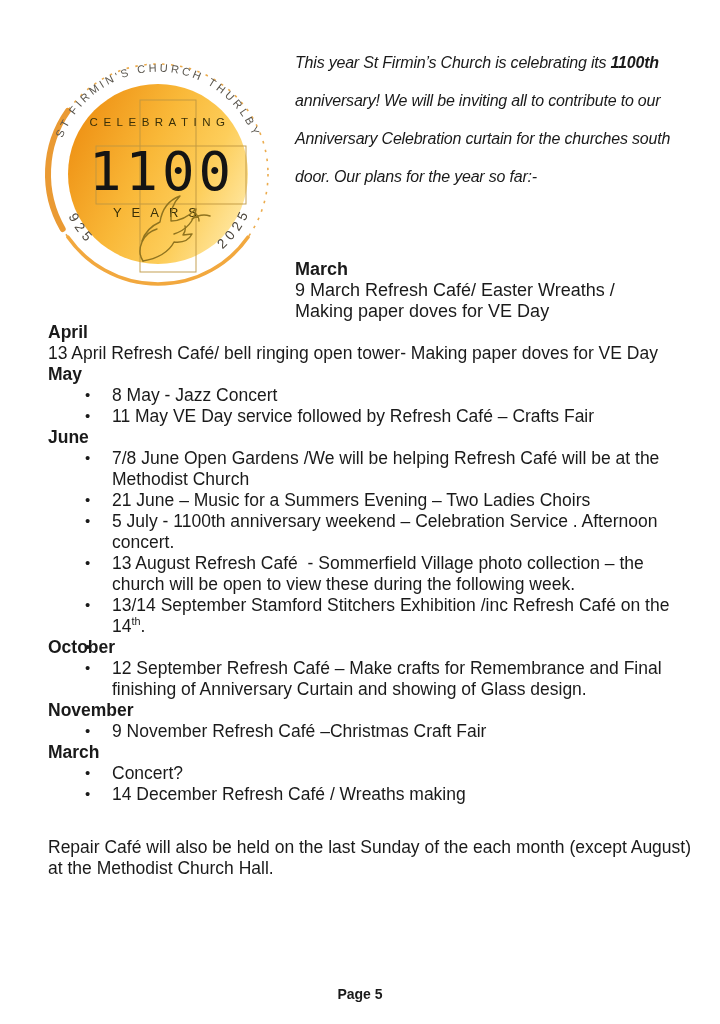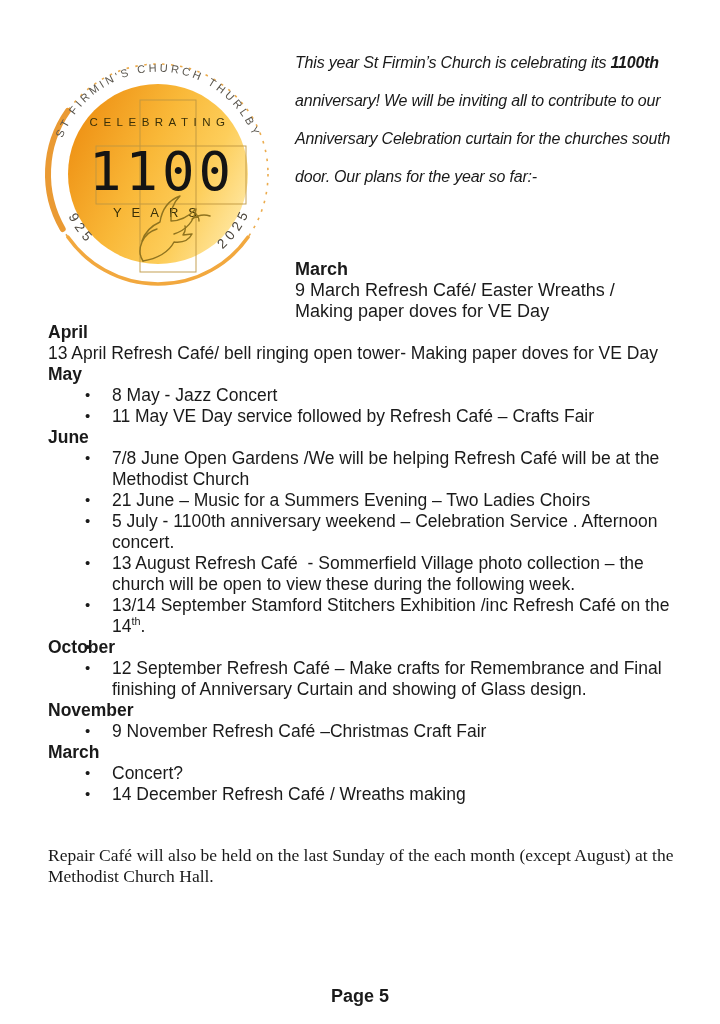--- a/index.html
+++ b/index.html
@@ -39,29 +39,28 @@
   .month-heading { font-weight:700; }
   .month-para { white-space:pre-wrap; }
   .bullet-item { position:relative; padding-left:64px; white-space:pre-wrap; }
   .bullet-marker {
     position:absolute; left:37px; top:-1px;
     font-size:15px; white-space:normal;
   }
   sup { font-size:62%; vertical-align:super; line-height:0; }
   
   .footer-note {
-    margin-top:40px;
+    margin-top:32px;
     font-size:17.5px; line-height:21px;
     white-space:pre-wrap;
-    font-family:Liberation Serif, serif;
   }
   .page-label {
     position:absolute; left:0; top:986px; width:100%;
     text-align:center;
-    font-size:18px; font-weight:700;
+    font-size:14px; font-weight:700;
   }
 </style>
 </head>
 <body>
 
 <div class="page">
 
   <div class="logo-wrap">
     <svg width="236" height="236" viewBox="0 0 236 236">
       <defs>

